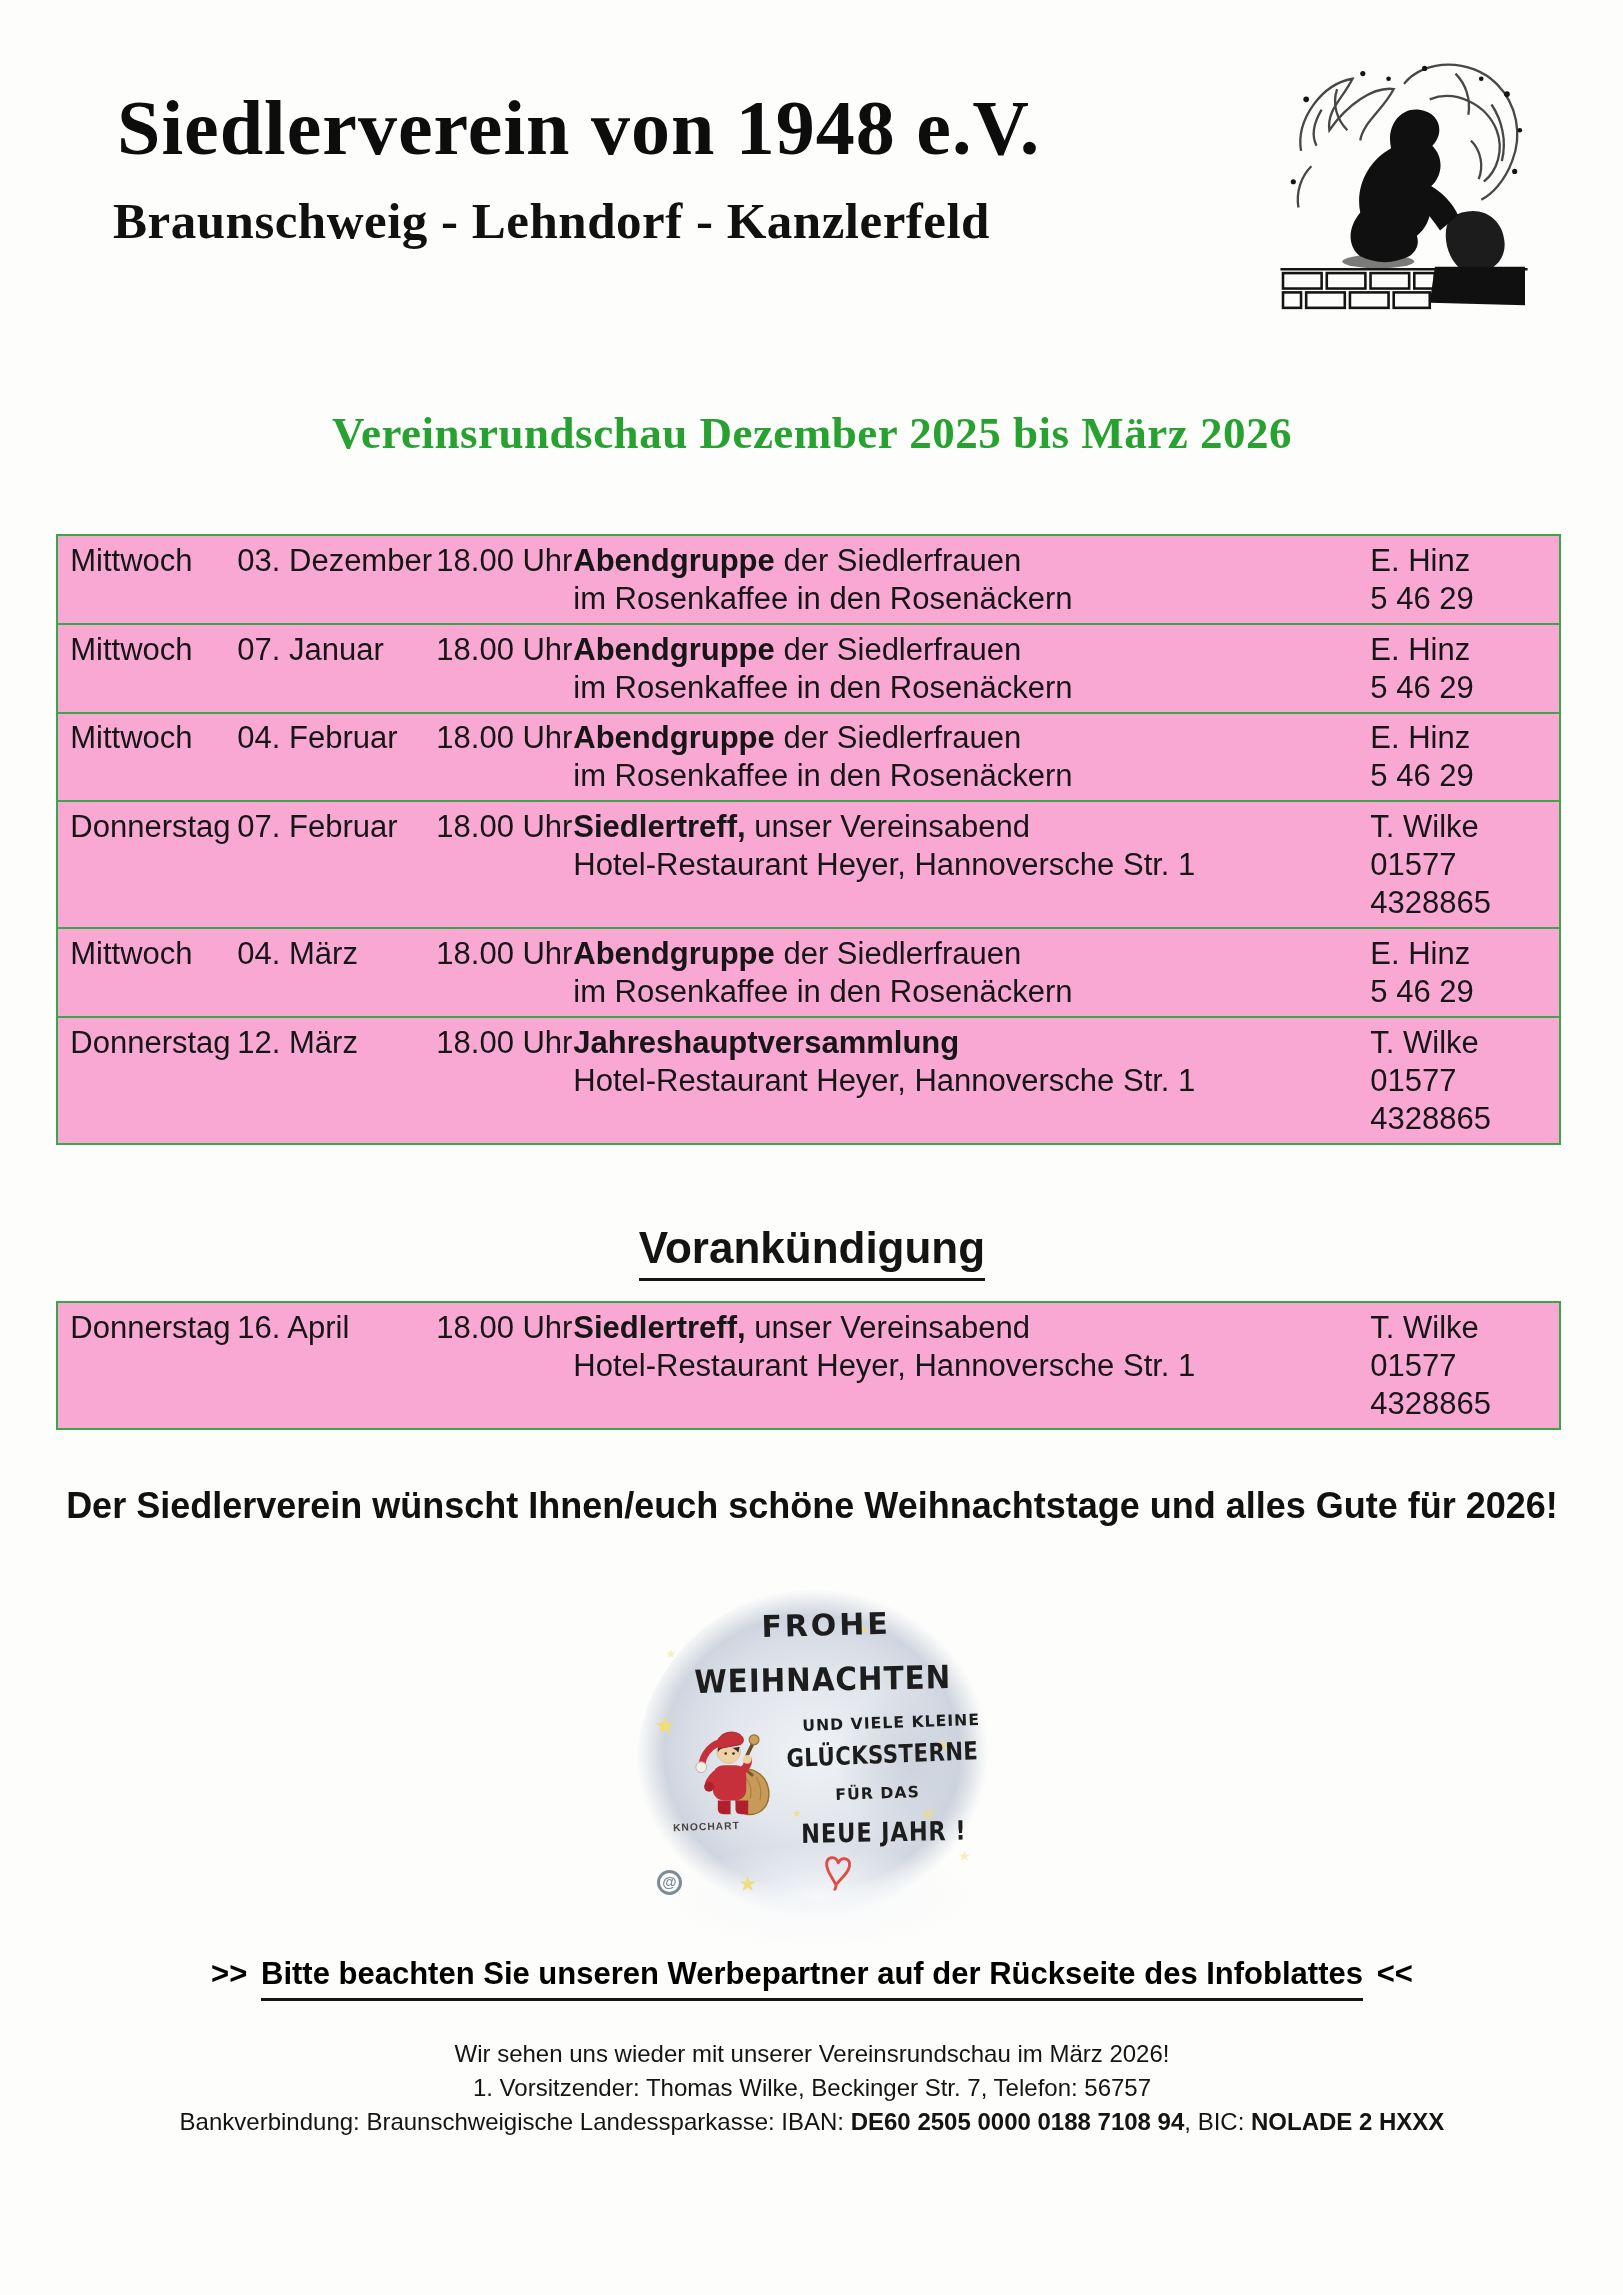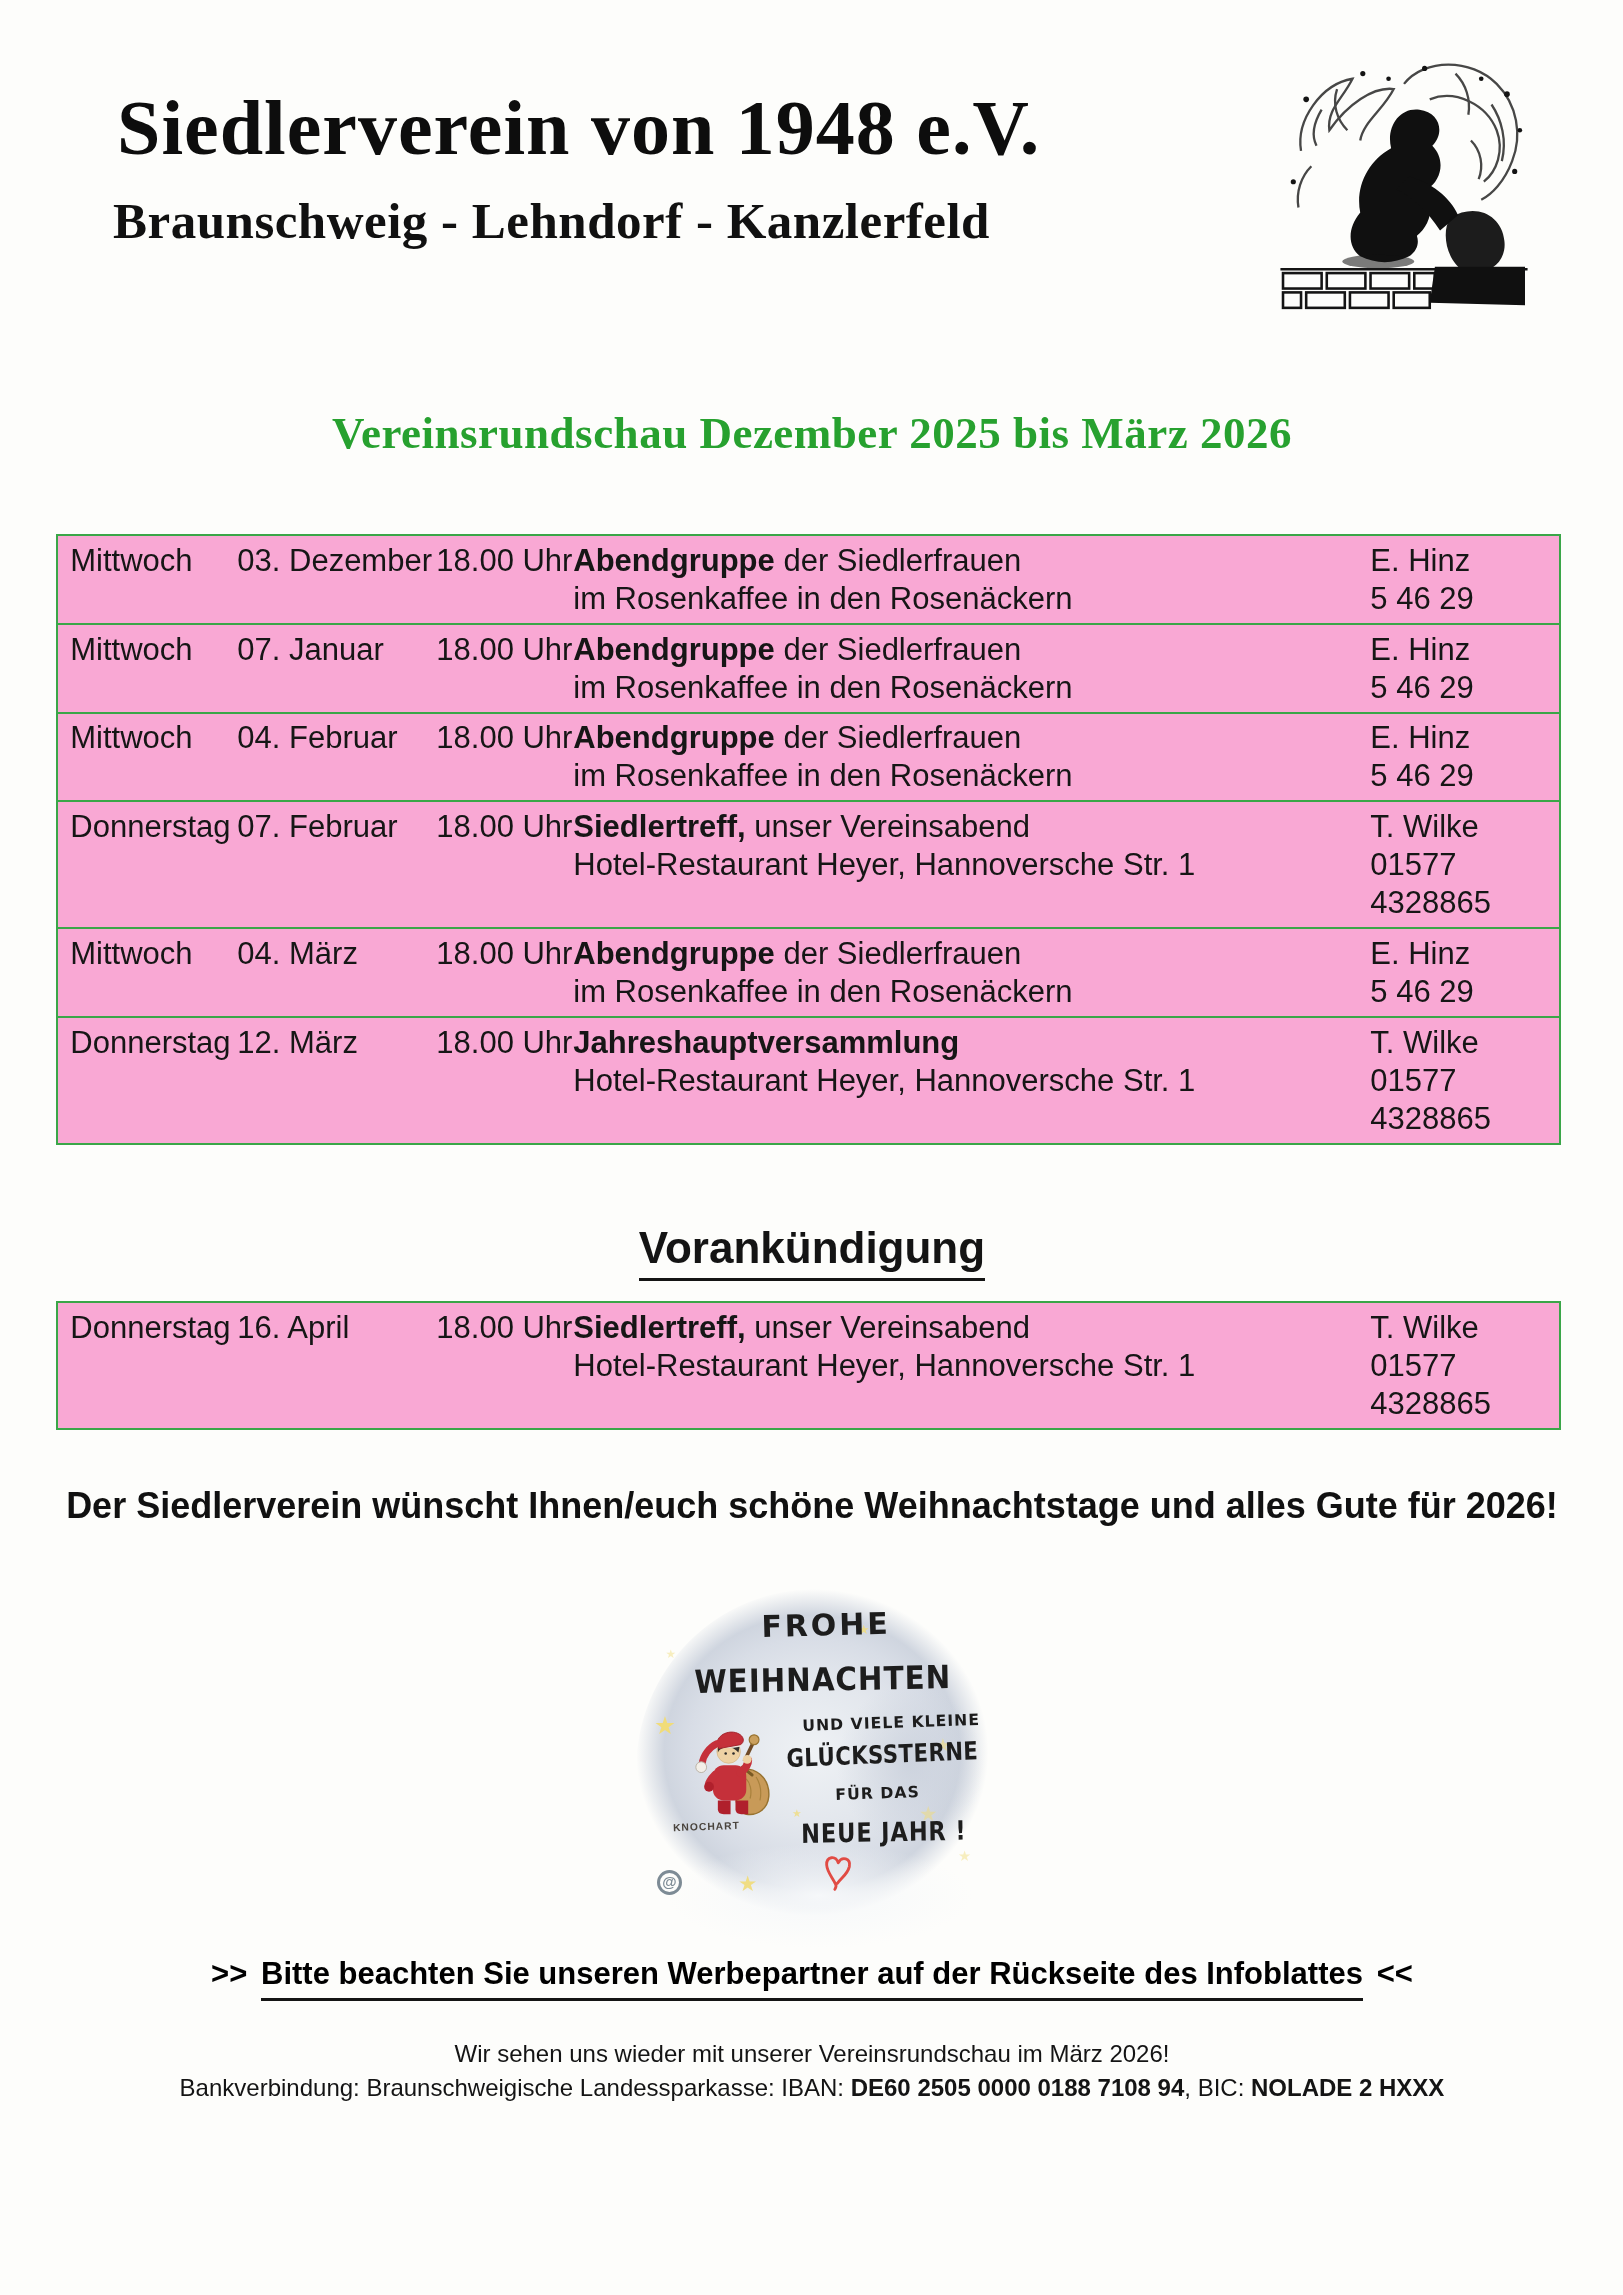--- a/index.html
+++ b/index.html
@@ -337,17 +337,18 @@
       <path d="M30 18 C24 4 6 7 8 24 C10 38 20 46 28 60 C30 63 29 66 27 70 M30 18 C36 5 54 7 52 24 C50 38 39 46 31 58" stroke="#e14b44" stroke-width="5.5" fill="none" stroke-linecap="round"></path>
     </svg>
   </div>
 
   <div class="partner">
     <span class="chev">&gt;&gt;</span><span class="u">Bitte beachten Sie unseren Werbepartner auf der Rückseite des Infoblattes</span><span class="chev">&lt;&lt;</span>
   </div>
 
   <div class="footer">
     <div>Wir sehen uns wieder mit unserer Vereinsrundschau im März 2026!</div>
+    <div>1. Vorsitzender: Thomas Wilke, Beckinger Str. 7, Telefon: 56757</div>
     <div><span>Bankverbindung:  Braunschweigische Landessparkasse: IBAN: </span><b>DE60 2505 0000 0188 7108 94</b><span>, BIC: </span><b>NOLADE 2 HXXX</b></div>
   </div>
 
 </div>
 
 
 </body></html>

